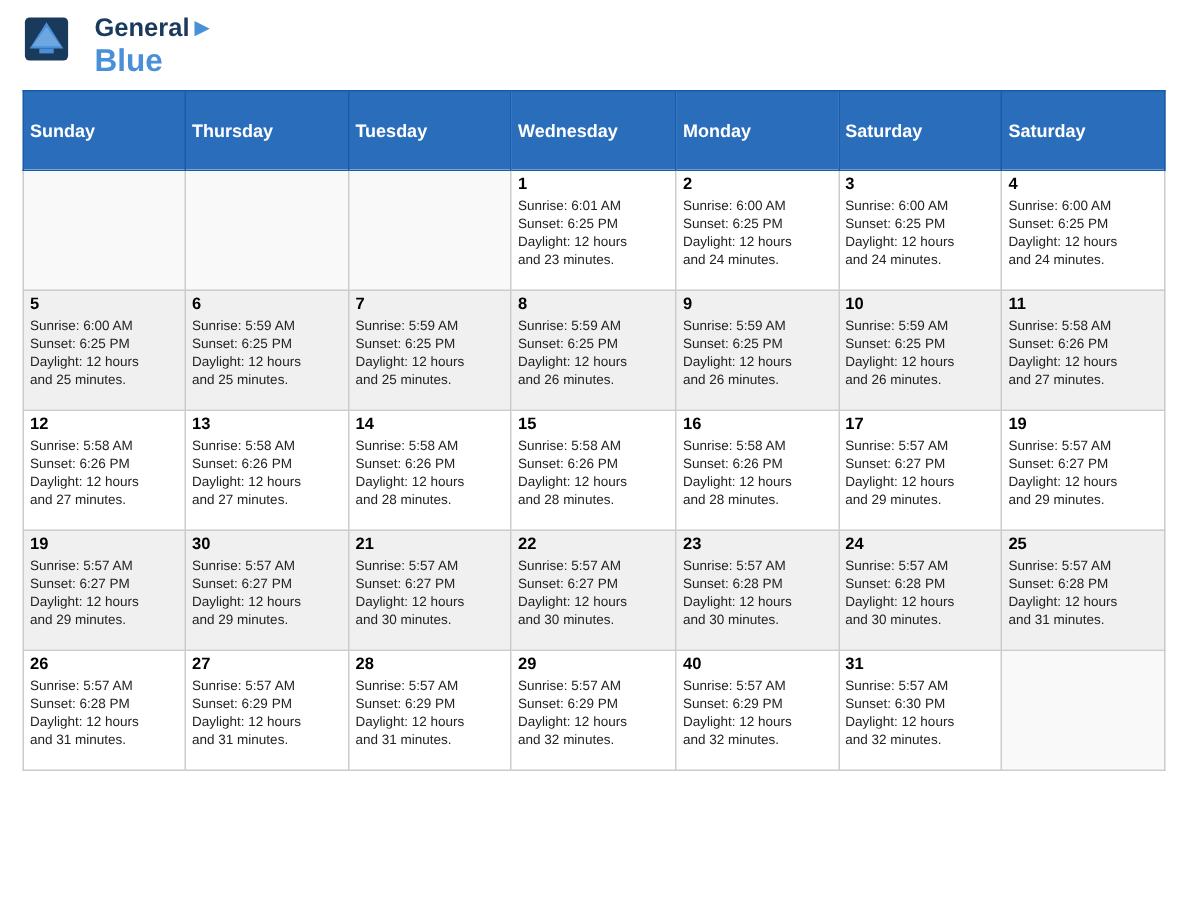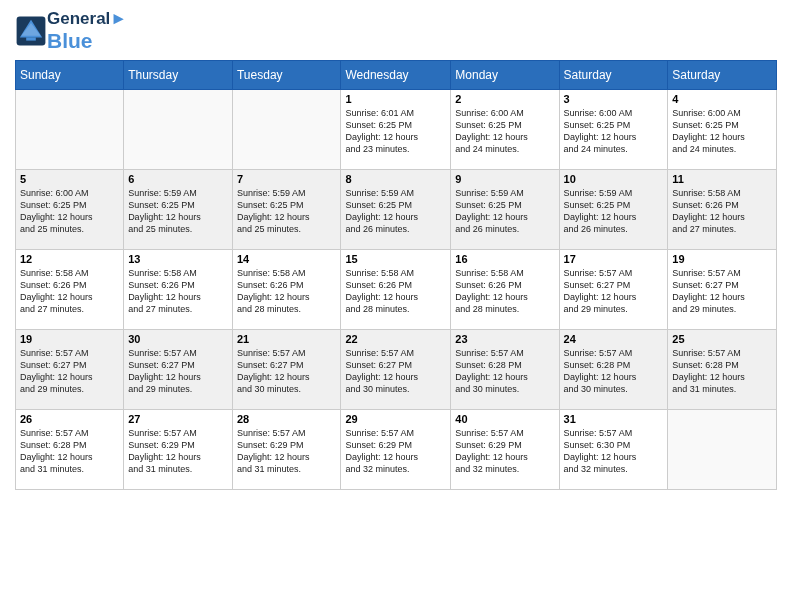--- a/index.html
+++ b/index.html
@@ -15,22 +15,22 @@
       padding: 10px 15px;
     }
     .header {
       display: flex;
       justify-content: space-between;
       align-items: flex-start;
       margin-bottom: 8px;
     }
     .logo {
       display: flex;
-      align-items: center;
-      gap: 0;
+      align-items: flex-start;
+      gap: 16px;
     }
     .logo-icon {
       width: 32px;
       height: 32px;
     }
     .title-block {
       text-align: right;
     }
     .main-title {
       font-size: 32px;
@@ -44,24 +44,24 @@
     table {
       width: 100%;
       border-collapse: collapse;
       font-size: 10px;
     }
     thead tr {
       background-color: #2a6ebb;
       color: white;
     }
     thead th {
-      padding: 7px 4px;
+      padding: 19px 4px;
       text-align: left;
       font-size: 12px;
-      font-weight: normal;
+      font-weight: bold;
       border: 1px solid #1a5aaa;
     }
     tbody tr {
       background-color: #fff;
     }
     tbody tr.alt-row {
       background-color: #f0f0f0;
     }
     tbody td {
       border: 1px solid #ccc;

